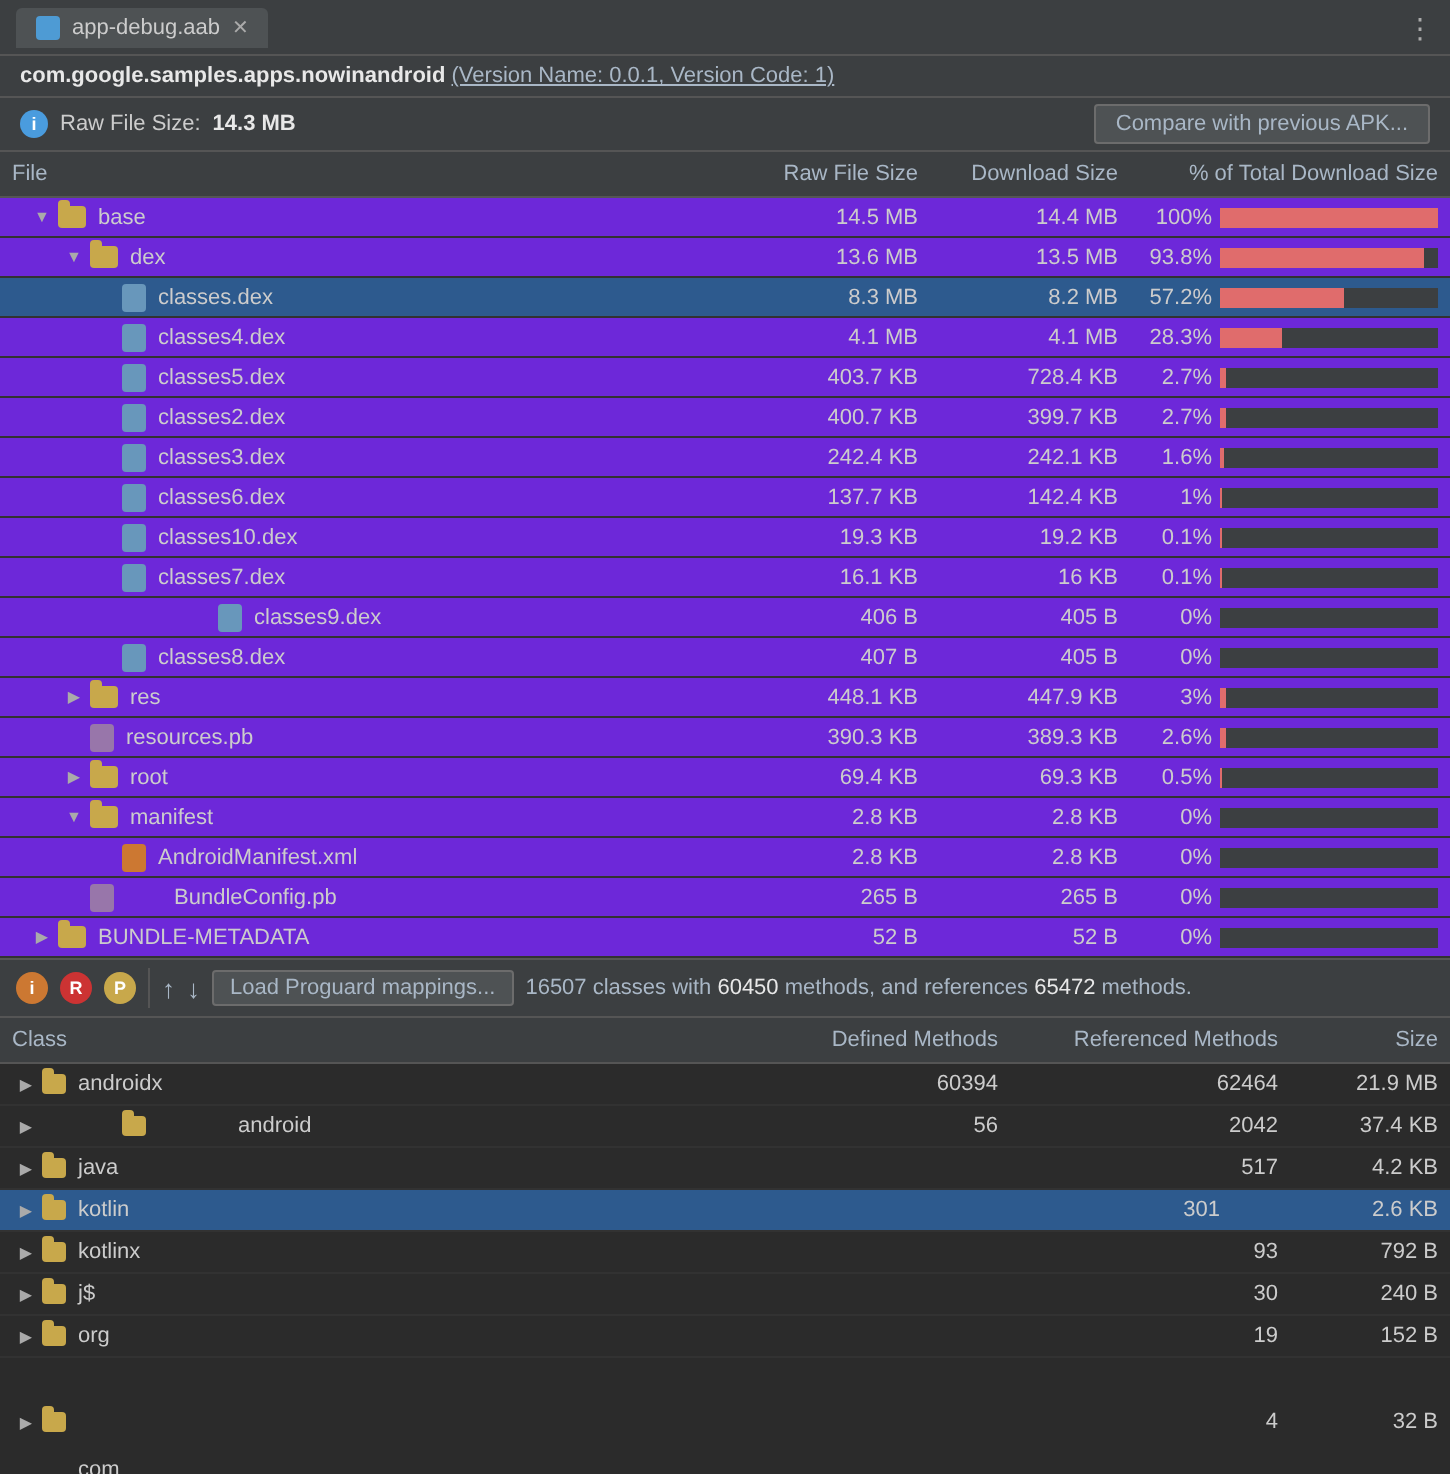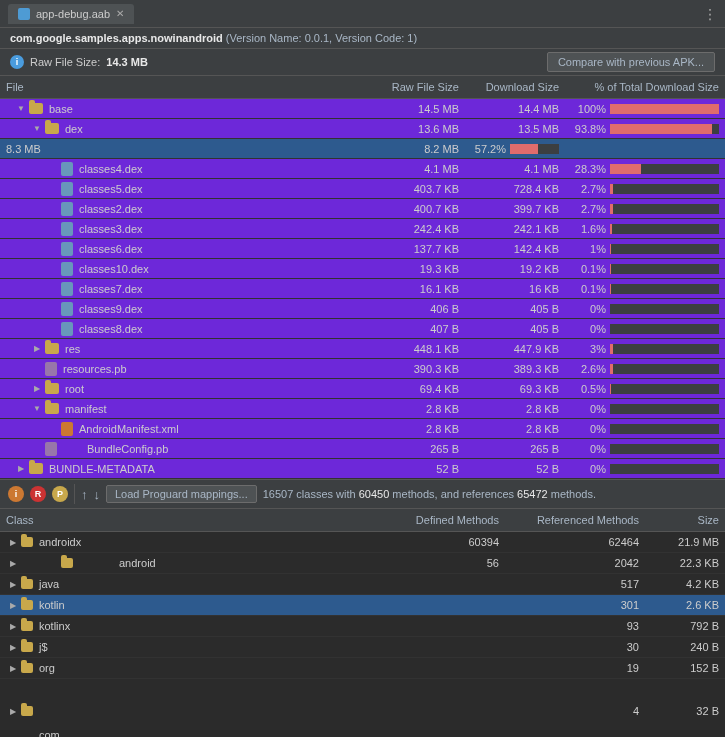--- a/index.html
+++ b/index.html
@@ -51,20 +51,21 @@
       font-size: 11px;
       color: #a9b7c6;
       border-bottom: 1px solid #555;
     }
     .pkg-bar span.package-name {
       color: #e8e8e8;
       font-weight: bold;
     }
     .pkg-bar span.version-info {
       color: #a9b7c6;
+      text-decoration: underline;
     }
 
     
     .filesize-bar {
       background: #3c3f41;
       padding: 3px 10px;
       display: flex;
       align-items: center;
       justify-content: space-between;
       border-bottom: 1px solid #555;
@@ -279,20 +280,21 @@
     }
     .class-row {
       display: grid;
       grid-template-columns: 1fr 120px 140px 80px;
       align-items: center;
       min-height: 21px;
       border-bottom: 1px solid #323232;
     }
     .class-row.selected {
       background: #2d5a8e;
+      gap: 29px;
     }
     .class-row > div {
       padding: 2px 6px;
       font-size: 11px;
     }
     .class-row > div:not(:first-child) {
       text-align: right;
     }
   </style>
 </head>
@@ -354,20 +356,25 @@
     <div>13.6 MB</div>
     <div>13.5 MB</div>
     <div class="bar-cell">
       <span class="pct-text">93.8%</span>
       <div class="bar-wrap">
         <div class="bar-fill" style="width:93.8%;"></div>
       </div>
     </div>
   </div>
       <div class="tree-row selected">
+    <div class="cell-name" style="padding-left:48px;">
+      <span class="chevron"></span>
+      <span class="file-icon-dex"></span>
+      <span style="margin-left:3px;">classes.dex</span>
+    </div>
     <div>8.3 MB</div>
     <div>8.2 MB</div>
     <div class="bar-cell">
       <span class="pct-text">57.2%</span>
       <div class="bar-wrap">
         <div class="bar-fill" style="width:57.2%;"></div>
       </div>
     </div>
   </div>
       <div class="tree-row">
@@ -469,21 +476,21 @@
     <div>16.1 KB</div>
     <div>16 KB</div>
     <div class="bar-cell">
       <span class="pct-text">0.1%</span>
       <div class="bar-wrap">
         <div class="bar-fill" style="width:0.1%;"></div>
       </div>
     </div>
   </div>
       <div class="tree-row">
-    <div class="cell-name" style="padding-left:48px;">
+    <div class="cell-name" style="padding-left:48px;margin-left:48px;">
       <span class="chevron"></span>
       <span class="file-icon-dex"></span>
       <span style="margin-left:3px;">classes9.dex</span>
     </div>
     <div>406 B</div>
     <div>405 B</div>
     <div class="bar-cell">
       <span class="pct-text">0%</span>
       <div class="bar-wrap">
         <div class="bar-fill" style="width:0%;"></div>
@@ -645,21 +652,21 @@
     <div>21.9 MB</div>
   </div>
       <div class="class-row">
     <div class="cell-name" style="padding-left:8px;gap:43px;">
       <span class="chevron right"></span>
       <span class="folder-icon" style="width:12px;height:10px;"></span>
       <span style="margin-left:3px;">android</span>
     </div>
     <div>56</div>
     <div>2042</div>
-    <div>22.3 KB</div>
+    <div>37.4 KB</div>
   </div>
       <div class="class-row">
     <div class="cell-name" style="padding-left:8px;">
       <span class="chevron right"></span>
       <span class="folder-icon" style="width:12px;height:10px;"></span>
       <span style="margin-left:3px;">java</span>
     </div>
     <div></div>
     <div>517</div>
     <div>4.2 KB</div>

